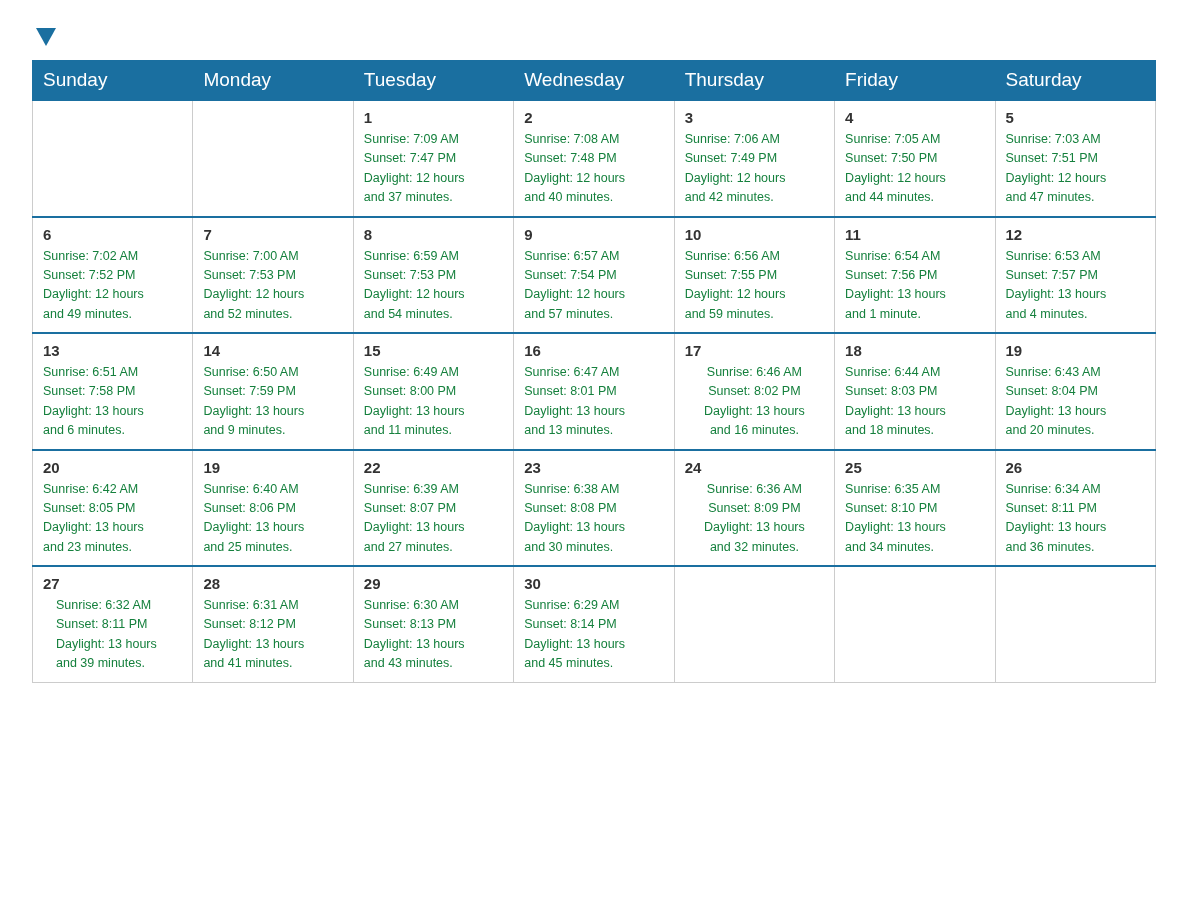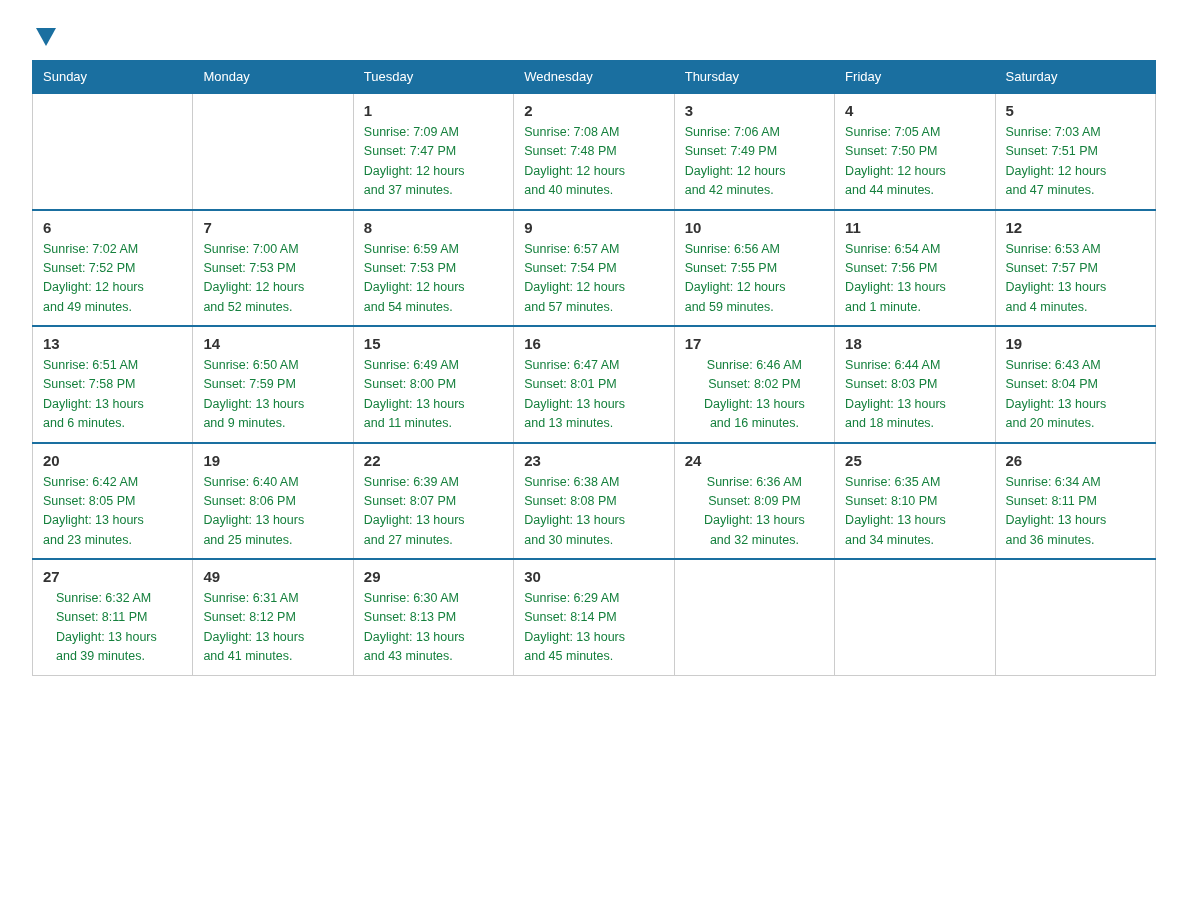--- a/index.html
+++ b/index.html
@@ -63,21 +63,21 @@
     }
     .calendar {
       width: 100%;
       border-collapse: collapse;
       table-layout: fixed;
     }
     .calendar thead tr th {
       background: #1a6fa0;
       color: #fff;
       padding: 8px 10px;
-      font-size: 13px;
+      font-size: 19px;
       font-weight: normal;
       text-align: left;
       border: 1px solid #1a6fa0;
     }
     .calendar tbody tr td {
       vertical-align: top;
       padding: 8px 10px;
       border: 1px solid #ccc;
       border-top: 2px solid #1a6fa0;
       font-size: 13px;
@@ -324,21 +324,21 @@
       </tr>
       <tr>
         <td>
           <span class="day-num">27</span>
           <div class="day-info" style="white-space: pre-line; margin-left: 13px;">Sunrise: 6:32 AM
 Sunset: 8:11 PM
 Daylight: 13 hours
 and 39 minutes.</div>
         </td>
         <td>
-          <span class="day-num">49</span>
+          <span class="day-num">28</span>
           <div class="day-info" style="white-space: pre-line;">Sunrise: 6:31 AM
 Sunset: 8:12 PM
 Daylight: 13 hours
 and 41 minutes.</div>
         </td>
         <td>
           <span class="day-num">29</span>
           <div class="day-info" style="white-space: pre-line;">Sunrise: 6:30 AM
 Sunset: 8:13 PM
 Daylight: 13 hours

